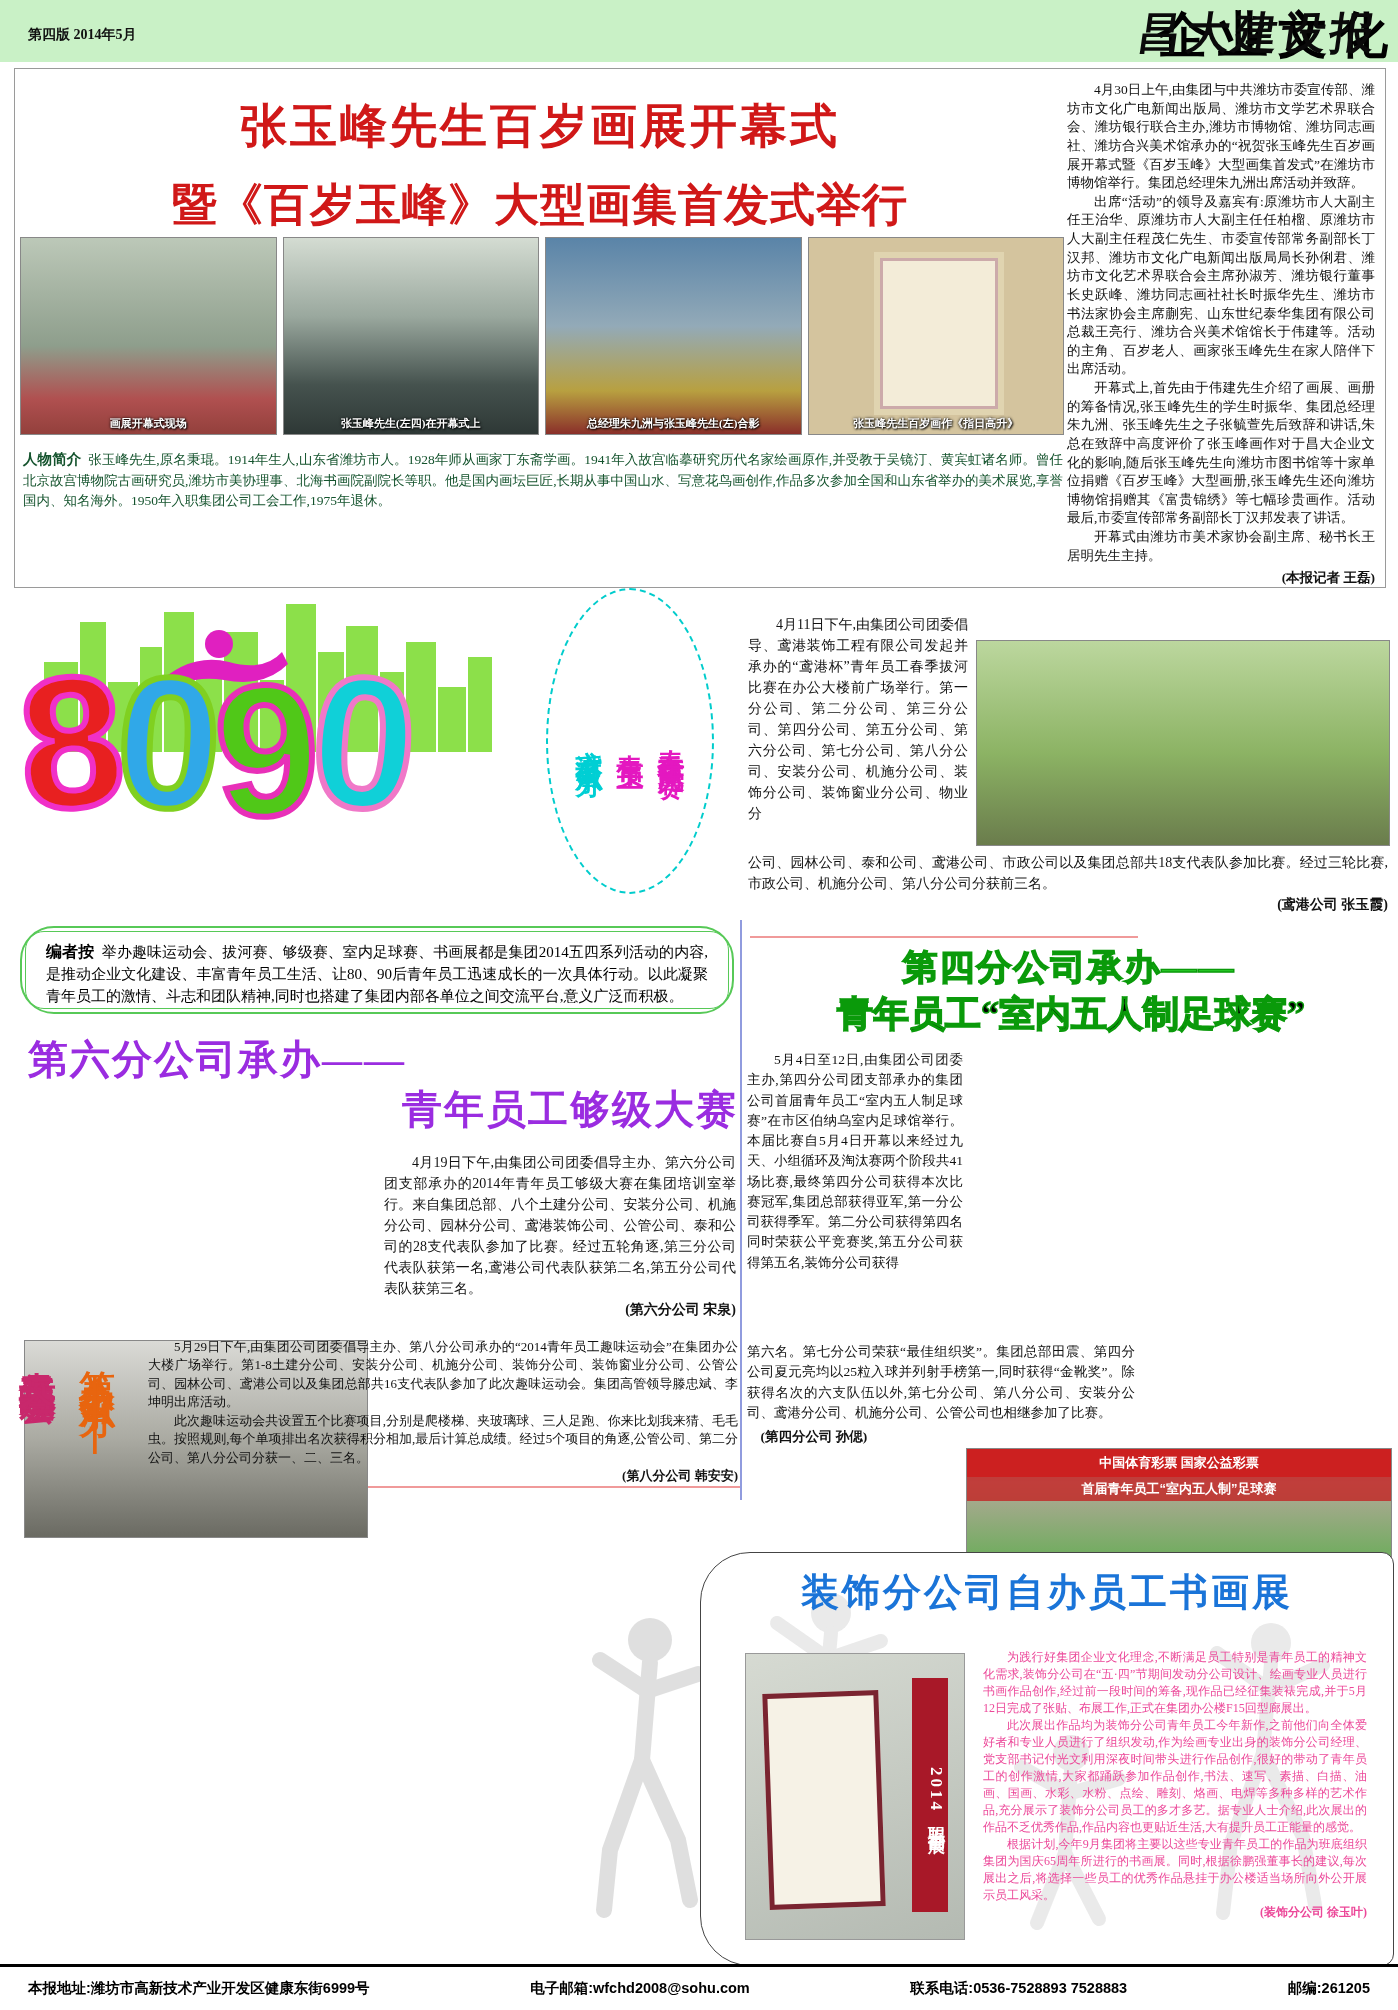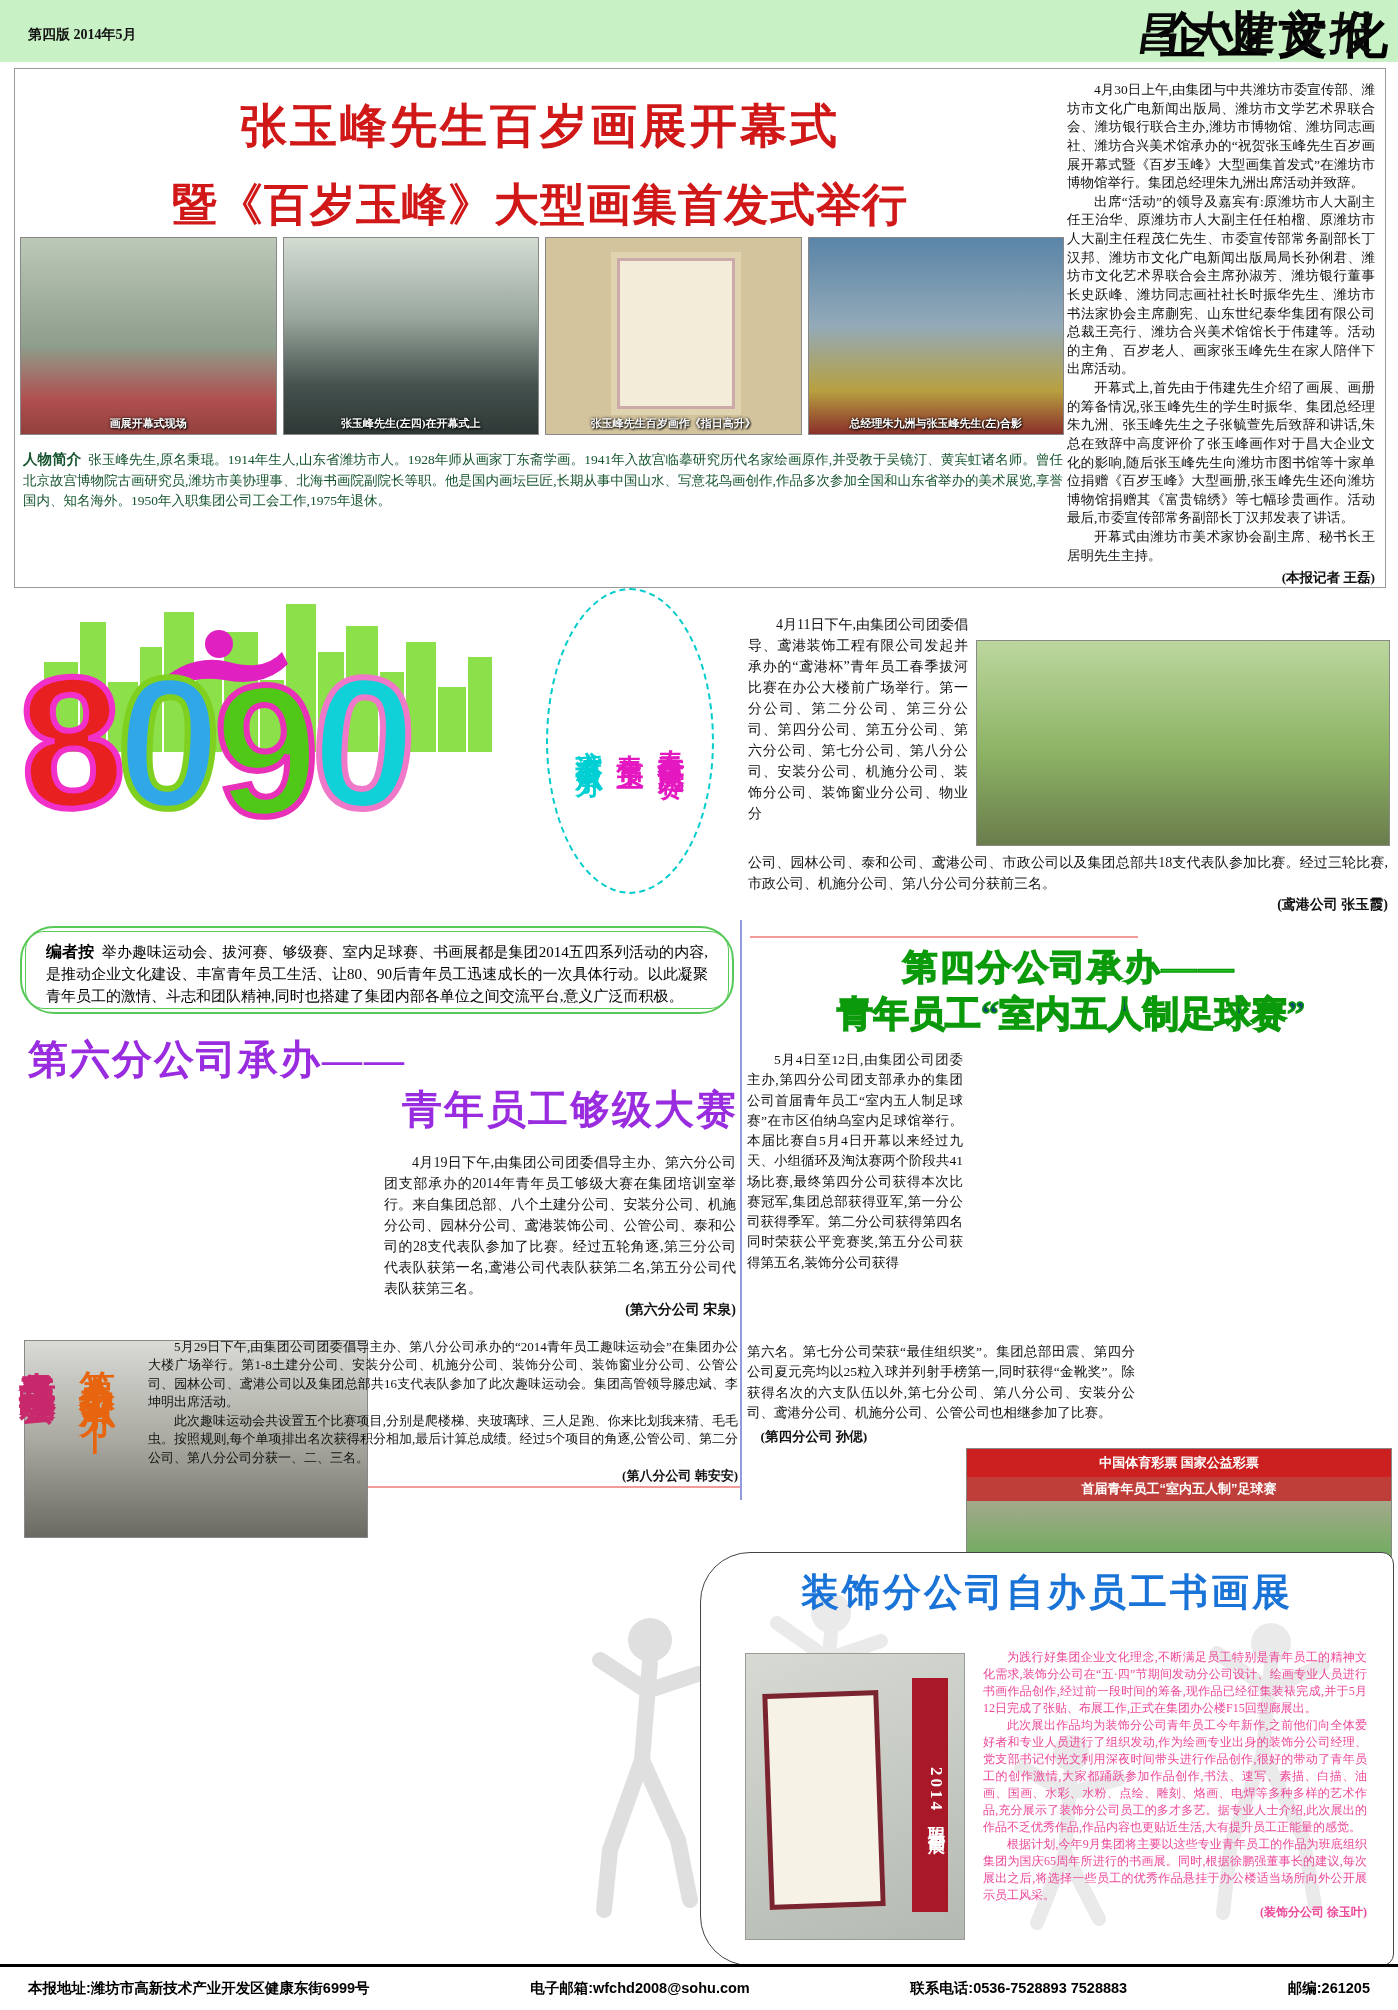--- a/index.html
+++ b/index.html
@@ -60,21 +60,21 @@
   .vline-blue{left:740px;top:920px;width:2px;height:580px;background:#5566cc;opacity:.65;}
   .hr-pink1{left:750px;top:936px;width:388px;height:2px;background:#f09a9a;}
   .hr-pink2{left:130px;top:1486px;width:610px;height:2px;background:#f09a9a;}
 
   .gouji-t1{left:28px;top:1032px;font-size:40px;font-weight:900;color:#9a2ce0;letter-spacing:2px;}
   .gouji-t2{left:0;top:1082px;width:738px;text-align:right;font-size:40px;font-weight:900;color:#9a2ce0;letter-spacing:2px;}
 
   .fb-t1{left:745px;top:944px;width:648px;text-align:center;font-size:35px;font-weight:900;
          color:#2fd42f;-webkit-text-stroke:1.5px #0a9a0a;letter-spacing:2px;}
   .fb-t2{left:745px;top:990px;width:652px;text-align:center;font-size:36px;font-weight:900;
-         color:#0c4a6e;-webkit-text-stroke:1.5px #0a9a0a;}
+         color:#000000;-webkit-text-stroke:1.5px #0a9a0a;}
 
   .vtitle{left:12px;top:1342px;height:350px;writing-mode:vertical-rl;font-family:"Liberation Sans",sans-serif;}
   .vt-r{font-size:36px;font-weight:900;color:#e8650f;letter-spacing:5px;margin-left:10px;}
   .vt-l{font-size:37px;font-weight:900;color:#c8286c;letter-spacing:2px;}
 
   .banner-strip{position:absolute;left:0;width:100%;text-align:center;color:#fff;font-weight:bold;
                 font-family:"Liberation Sans",sans-serif;}
 
   
   .artbox{left:700px;top:1552px;width:692px;height:412px;border:1.5px solid #444;
@@ -120,26 +120,26 @@
       <div class="byline">(本报记者  王磊)</div>
     </div>
 
     <div class="abs photorow">
       <div class="photo" style="background:linear-gradient(180deg,#bcc8b8 0%,#8e9e8c 55%,#b05050 82%,#93403c 100%);">
         <div class="pcap">画展开幕式现场</div>
       </div>
       <div class="photo" style="background:linear-gradient(180deg,#d4dcd2 0%,#9aa89e 40%,#45524e 75%,#2e3836 100%);">
         <div class="pcap">张玉峰先生(左四)在开幕式上</div>
       </div>
+      <div class="photo" style="background:linear-gradient(180deg,#5a84a8 0%,#93aab8 45%,#b8a040 78%,#8a2f2a 100%);">
+        <div class="pcap">总经理朱九洲与张玉峰先生(左)合影</div>
+      </div>
       <div class="photo" style="background:linear-gradient(180deg,#c9b990 0%,#ead dbb 35%,#e6d9b4 40%,#d4c49e 100%);background-color:#d4c49e;">
         <div style="position:absolute;left:28%;top:10%;width:44%;height:74%;background:#f3ecd8;border:3px solid #caa;box-shadow:0 0 0 6px #e0d4b0;"></div>
         <div class="pcap">张玉峰先生百岁画作《指日高升》</div>
-      </div>
-      <div class="photo" style="background:linear-gradient(180deg,#5a84a8 0%,#93aab8 45%,#b8a040 78%,#8a2f2a 100%);">
-        <div class="pcap">总经理朱九洲与张玉峰先生(左)合影</div>
       </div>
     </div>
 
     <div class="abs profile">
       <b>人物简介</b>&nbsp;&nbsp;<span>张玉峰先生,原名秉琨。1914年生人,山东省潍坊市人。1928年师从画家丁东斋学画。1941年入故宫临摹研究历代名家绘画原作,并受教于吴镜汀、黄宾虹诸名师。曾任北京故宫博物院古画研究员,潍坊市美协理事、北海书画院副院长等职。他是国内画坛巨匠,长期从事中国山水、写意花鸟画创作,作品多次参加全国和山东省举办的美术展览,享誉国内、知名海外。1950年入职集团公司工会工作,1975年退休。</span>
     </div>
   </div>
 
   <div class="abs" style="left:14px;top:592px;width:510px;height:300px;">
     <svg class="abs skyline" width="500" height="160" viewBox="0 0 500 160">

